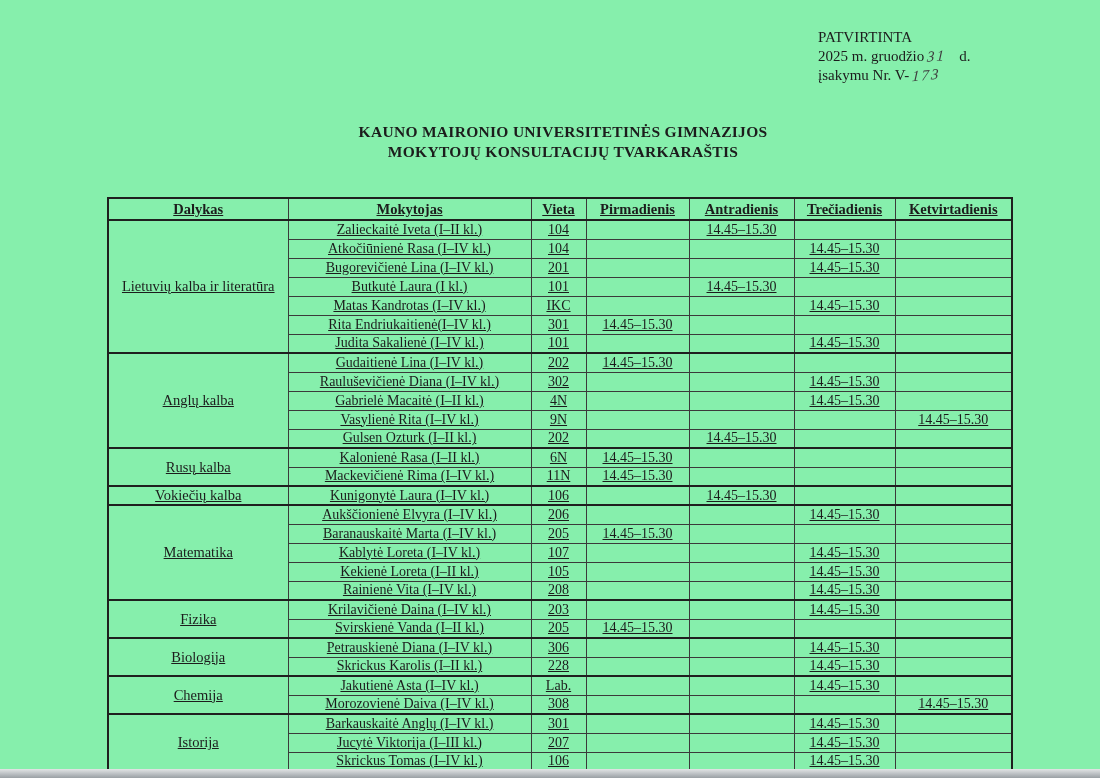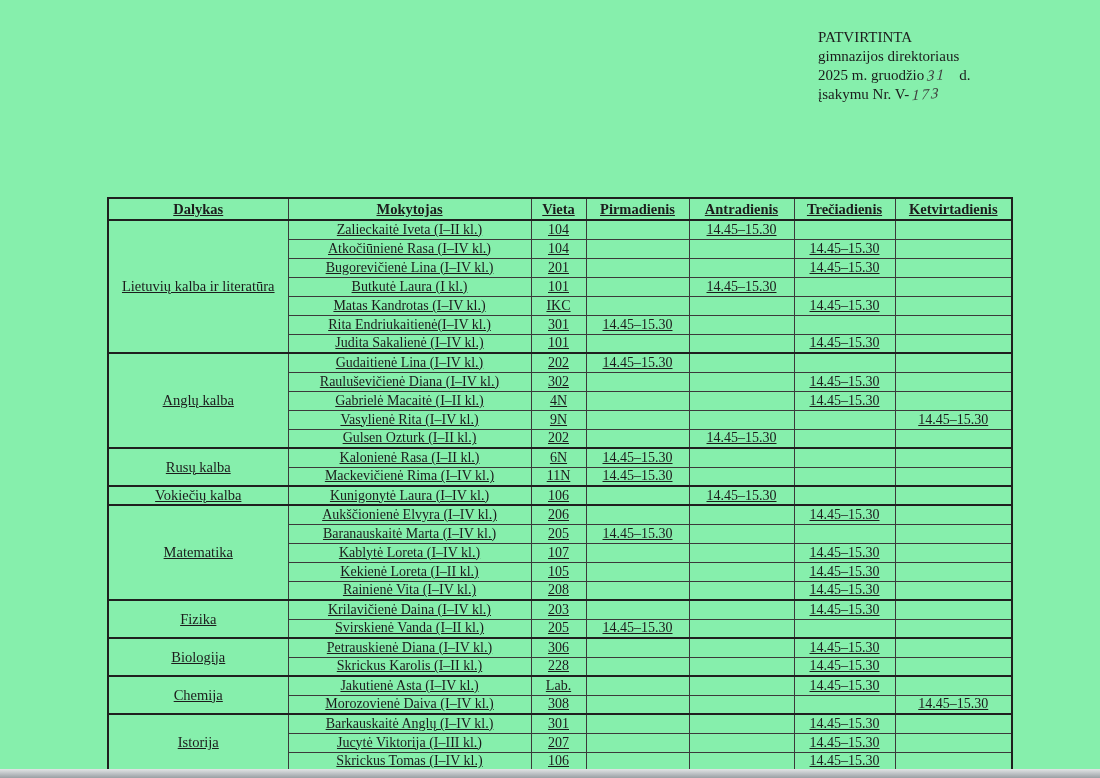--- a/index.html
+++ b/index.html
@@ -46,26 +46,27 @@
     background: linear-gradient(to bottom, #e3e5e6 0%, #c2c6c9 45%, #9aa0a4 100%);
   }
 </style>
 </head>
 <body>
 
 <div class="page">
 
   <div class="approval">
     <div>PATVIRTINTA</div>
-    <div>gimnazijos direktoriaus</div>
     <div><span>2025 m. gruodžio</span><span class="hand">31</span><span class="d-gap"></span><span>d.</span></div>
     <div><span>įsakymu Nr. V-</span><span class="hand">173</span></div>
   </div>
 
   <div class="title">
+    <div>KAUNO MAIRONIO UNIVERSITETINĖS GIMNAZIJOS</div>
+    <div>MOKYTOJŲ KONSULTACIJŲ TVARKARAŠTIS</div>
   </div>
 
   <table class="schedule">
     <colgroup id="cols">
         <col style="width: 180px;">
         <col style="width: 243px;">
         <col style="width: 55px;">
         <col style="width: 103px;">
         <col style="width: 105px;">
         <col style="width: 101px;">

